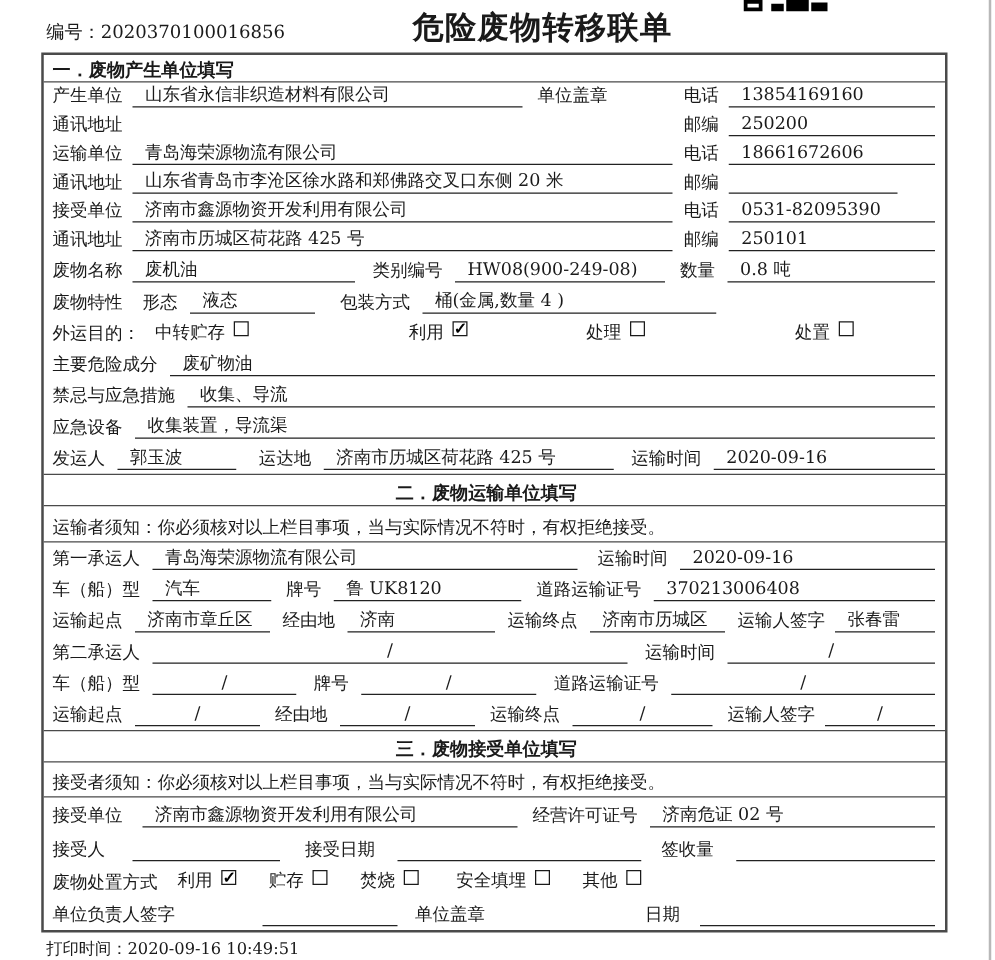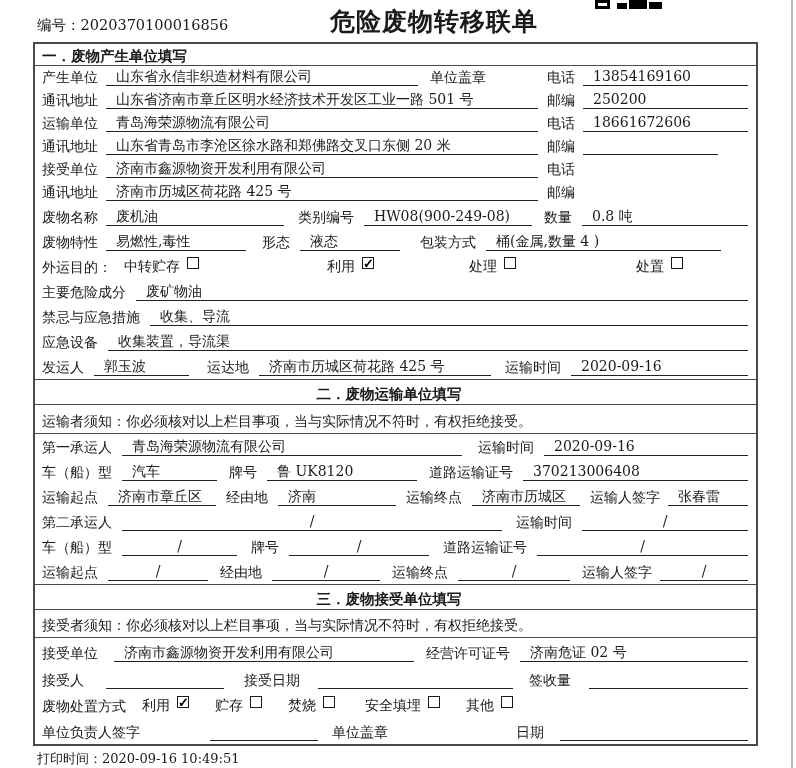--- a/index.html
+++ b/index.html
@@ -72,21 +72,20 @@
         <span class="u" style="width:312px;margin-left:8px">山东省永信非织造材料有限公司</span>
         <span class="lbl" style="margin-left:12px">单位盖章</span>
       </div>
       <span class="lbl">电话</span>
       <span class="u fx" style="margin-left:8px">13854169160</span>
     </div>
 
     <div class="row h23">
       <div class="lgroup">
         <span class="lbl">通讯地址</span>
-        <span class="u" style="width:432px;margin-left:8px">山东省济南市章丘区明水经济技术开发区工业一路 501 号</span>
       </div>
       <span class="lbl">邮编</span>
       <span class="u fx" style="margin-left:8px">250200</span>
     </div>
 
     <div class="row h23">
       <div class="lgroup">
         <span class="lbl">运输单位</span>
         <span class="u" style="width:432px;margin-left:8px">青岛海荣源物流有限公司</span>
       </div>
@@ -102,42 +101,43 @@
       <span class="lbl">邮编</span>
       <span class="u" style="width:135px;margin-left:8px"></span>
     </div>
 
     <div class="row h23">
       <div class="lgroup">
         <span class="lbl">接受单位</span>
         <span class="u" style="width:432px;margin-left:8px">济南市鑫源物资开发利用有限公司</span>
       </div>
       <span class="lbl">电话</span>
+      <span class="u fx" style="margin-left:8px">0531-82095390</span>
     </div>
 
     <div class="row h23">
       <div class="lgroup">
         <span class="lbl">通讯地址</span>
         <span class="u" style="width:432px;margin-left:8px">济南市历城区荷花路 425 号</span>
       </div>
       <span class="lbl">邮编</span>
+      <span class="u fx" style="margin-left:8px">250101</span>
     </div>
 
     <div class="row h25">
       <span class="lbl">废物名称</span>
       <span class="u" style="width:178px;margin-left:8px">废机油</span>
       <span class="lbl" style="margin-left:14px">类别编号</span>
       <span class="u" style="width:168px;margin-left:10px">HW08(900-249-08)</span>
       <span class="lbl" style="margin-left:12px">数量</span>
       <span class="u fx" style="margin-left:10px">0.8 吨</span>
     </div>
 
     <div class="row h25">
       <span class="lbl">废物特性</span>
-      <span class="u" style="width:140px;margin-left:8px">易燃性,毒性</span>
       <span class="lbl" style="margin-left:16px">形态</span>
       <span class="u" style="width:100px;margin-left:10px">液态</span>
       <span class="lbl" style="margin-left:20px">包装方式</span>
       <span class="u" style="width:235px;margin-left:10px">桶(金属,数量  4 )</span>
     </div>
 
     <div class="row h25">
       <span class="lbl">外运目的：</span>
       <span class="opt" style="margin-left:12px">
         <span class="lbl">中转贮存</span>

